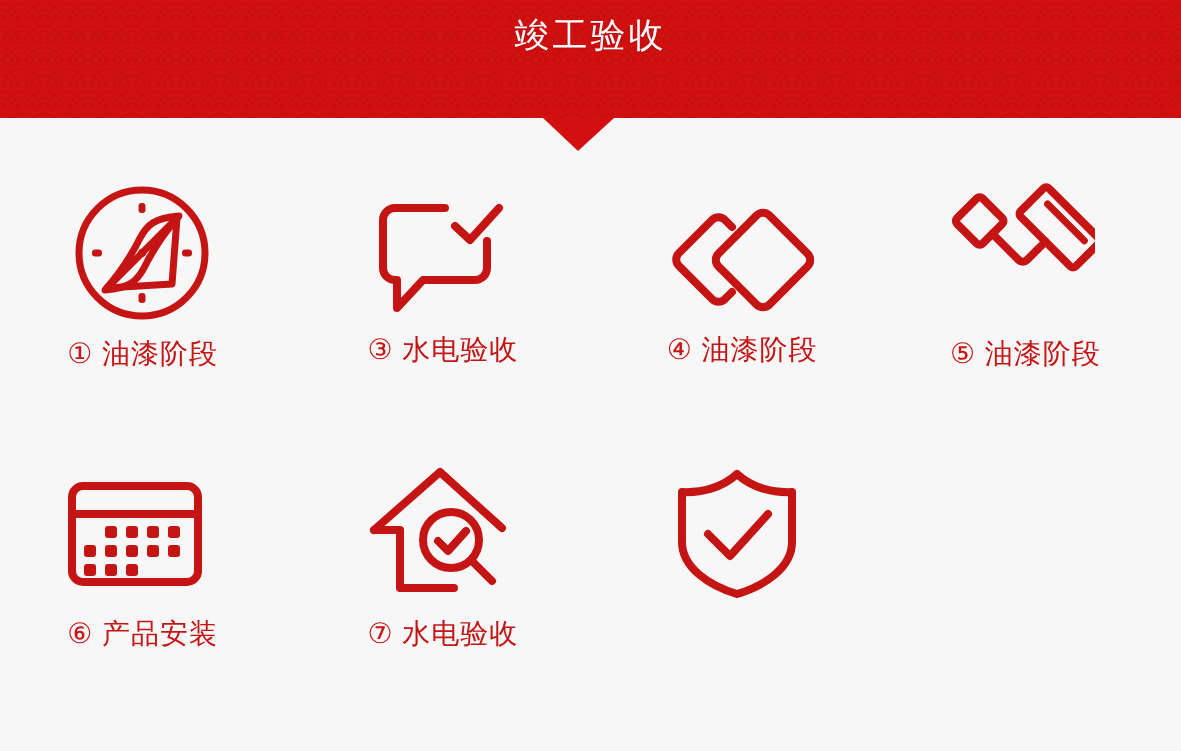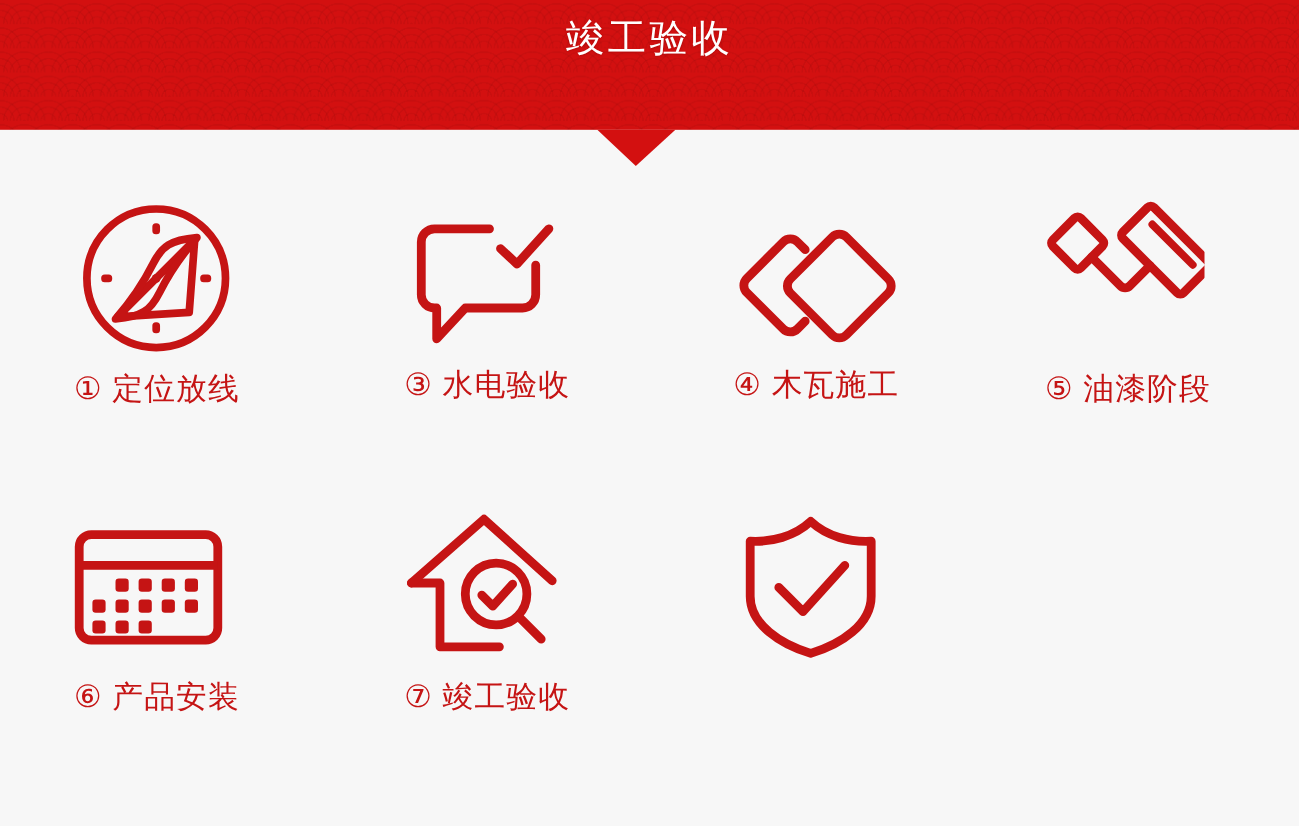--- a/index.html
+++ b/index.html
@@ -170,42 +170,42 @@
         <path d="M111 39 C95 62 86 85 69 104 C60 114 48 117 39 111 C50 93 60 72 78 53 C88 43 101 36 111 39 Z" stroke="#c51414" stroke-width="7" stroke-linejoin="round" fill="none" display="none"></path>
         <path d="M112 38 L96 96 L38 112 L54 54 Z" stroke="none" fill="none"></path>
         <path d="M112 38 C98 54 86 72 78 88 C70 104 62 110 38 112 C52 96 64 78 72 62 C80 46 88 40 112 38 Z" stroke="#c51414" stroke-width="7" stroke-linejoin="round" fill="none"></path>
         <circle cx="75" cy="75" r="4" fill="#c51414"></circle>
         <rect x="71.5" y="25" width="7" height="10" rx="3.2" fill="#c51414"></rect>
         <rect x="71.5" y="115" width="7" height="10" rx="3.2" fill="#c51414"></rect>
         <rect x="25" y="71.5" width="10" height="7" rx="3.2" fill="#c51414"></rect>
         <rect x="115" y="71.5" width="10" height="7" rx="3.2" fill="#c51414"></rect>
       </svg>
     </div>
-    <div class="step-label">① 定位放线</div>
+    <div class="step-label">① 油漆阶段</div>
   </div>
 
 
   <div class="step-cell cell-3">
     <div class="step-icon">
       <svg viewBox="0 0 150 150" fill="none" xmlns="http://www.w3.org/2000/svg">
         <path d="M78 24 H28 A12 12 0 0 0 16 36 V84 A12 12 0 0 0 28 96 H30 V124 L56 96 H108 A12 12 0 0 0 120 84 V57" stroke="#c51414" stroke-width="8" stroke-linecap="round" stroke-linejoin="round" fill="none"></path>
         <path d="M88 42 L103 56 L132 24" stroke="#c51414" stroke-width="8" stroke-linecap="round" stroke-linejoin="round" fill="none"></path>
       </svg>
     </div>
     <div class="step-label">③ 水电验收</div>
   </div>
 
   <div class="step-cell cell-4">
     <div class="step-icon">
       <svg viewBox="0 0 150 150" fill="none" xmlns="http://www.w3.org/2000/svg">
         <path d="M67 41 L60 34 A9 9 0 0 0 47 34 L14 67 A9 9 0 0 0 14 80 L47 113 A9 9 0 0 0 60 113 L67 106" stroke="#c51414" stroke-width="8" stroke-linecap="round" stroke-linejoin="round" fill="none"></path>
         <rect x="62" y="38" width="72" height="72" rx="9" transform="rotate(45 98 74)" stroke="#c51414" stroke-width="8" fill="none"></rect>
       </svg>
     </div>
-    <div class="step-label">④ 木瓦施工</div>
+    <div class="step-label">④ 油漆阶段</div>
   </div>
 
   <div class="step-cell cell-5">
     <div class="step-icon">
       <svg viewBox="0 0 150 150" fill="none" xmlns="http://www.w3.org/2000/svg">
         <g transform="rotate(45 75 72)">
           <rect x="48" y="8" width="78" height="40" rx="4" stroke="#c51414" stroke-width="8" fill="none"></rect>
           <path d="M62 20 H114" stroke="#c51414" stroke-width="7" stroke-linecap="round"></path>
           <path d="M87 48 V74 A6 6 0 0 1 81 80 H44" stroke="#c51414" stroke-width="8" stroke-linecap="round" stroke-linejoin="round" fill="none"></path>
           <rect x="8" y="62" width="36" height="36" rx="4" stroke="#c51414" stroke-width="8" fill="none"></rect>
@@ -243,21 +243,21 @@
   <div class="step-cell cell-7">
     <div class="step-icon">
       <svg viewBox="0 0 150 150" fill="none" xmlns="http://www.w3.org/2000/svg">
         <path d="M12 72 H38 V130 H92" stroke="#c51414" stroke-width="8" stroke-linecap="round" stroke-linejoin="round" fill="none"></path>
         <path d="M12 72 L78 14 L140 70" stroke="#c51414" stroke-width="8" stroke-linecap="round" stroke-linejoin="round" fill="none"></path>
         <circle cx="89" cy="82" r="28" stroke="#c51414" stroke-width="8" fill="#f7f7f7"></circle>
         <path d="M76 83 L86 93 L104 73" stroke="#c51414" stroke-width="8" stroke-linecap="round" stroke-linejoin="round" fill="none"></path>
         <path d="M110 103 L130 123" stroke="#c51414" stroke-width="8" stroke-linecap="round"></path>
       </svg>
     </div>
-    <div class="step-label">⑦ 竣工验收</div>
+    <div class="step-label">⑦ 水电验收</div>
   </div>
 
   <div class="step-cell cell-8">
     <div class="step-icon">
       <svg viewBox="0 0 150 150" fill="none" xmlns="http://www.w3.org/2000/svg">
         <path d="M75 16 C60 30 39 35 20 34 V84 C20 110 48 128 75 136 C102 128 130 110 130 84 V34 C111 35 90 30 75 16 Z" stroke="#c51414" stroke-width="8" stroke-linejoin="round" fill="none"></path>
         <path d="M46 76 L68 98 L106 56" stroke="#c51414" stroke-width="8" stroke-linecap="round" stroke-linejoin="round" fill="none"></path>
       </svg>
     </div>
   </div>

